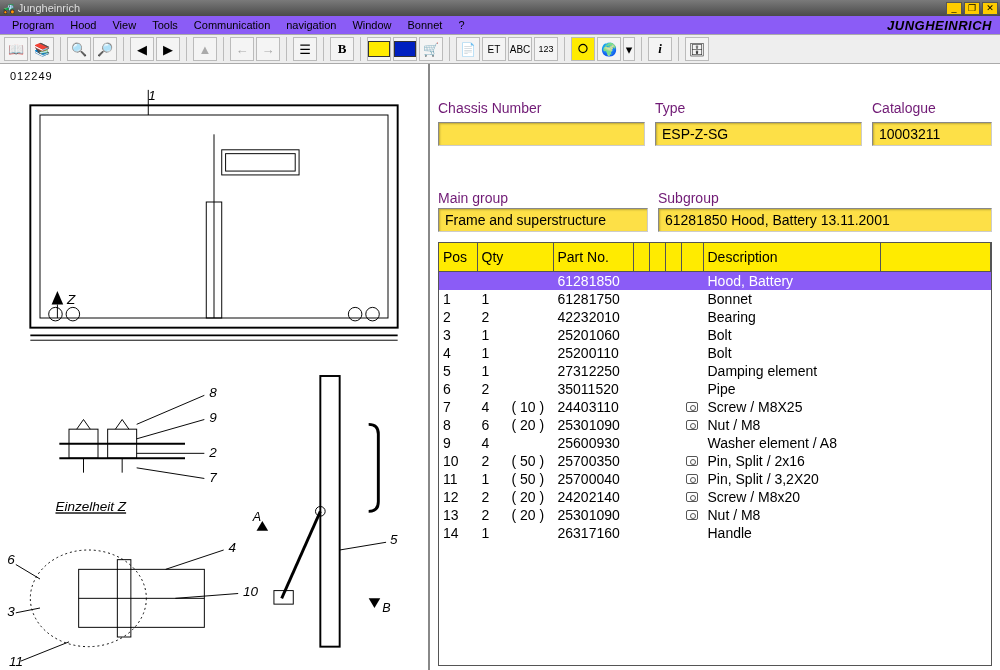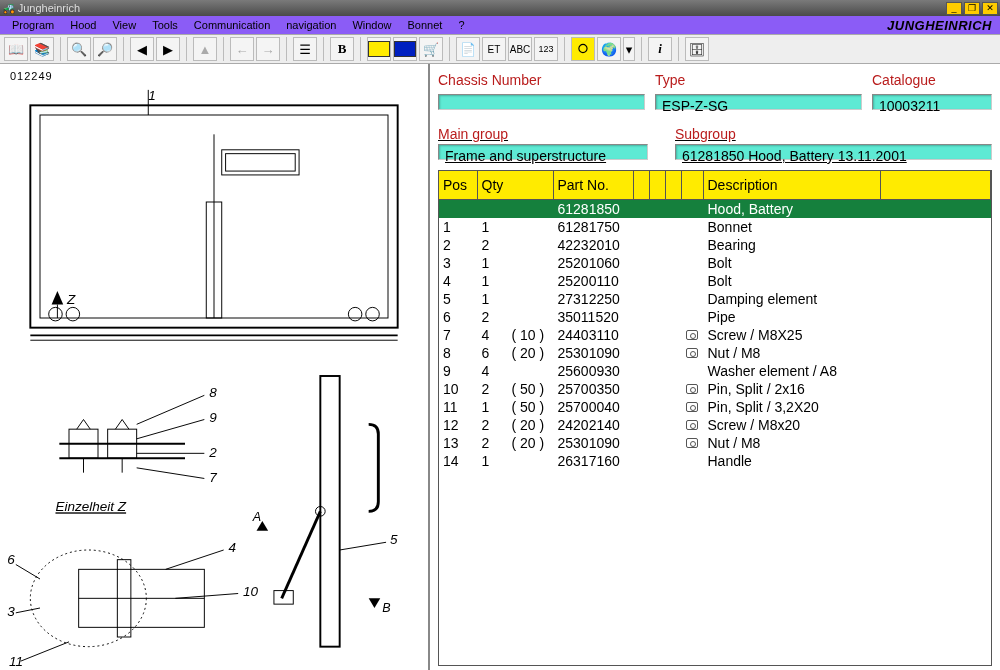--- a/index.html
+++ b/index.html
@@ -20,29 +20,29 @@
   .swatch { width: 22px; height: 16px; border: 1px solid #333; }
 
   .content { display: flex; height: calc(670px - 16px - 18px - 30px); }
 
   .left { width: 430px; border-right: 2px solid #888; padding: 4px 6px; overflow: hidden; font-size: 11px; }
   .left .drawingid { letter-spacing: 1px; font-size: 11px; margin: 2px 0 4px 4px; }
   .drawing { width: 100%; height: calc(100% - 18px); }
 
   .right { flex: 1; padding: 6px 8px 4px 8px; display: flex; flex-direction: column; }
   .fields { display: grid; grid-template-columns: 1fr 1fr 120px; gap: 4px 10px; margin-bottom: 6px; }
-  .fullrow { display: grid; grid-template-columns: 210px 1fr; gap: 27px; margin-top: 8px; margin-bottom: 10px; text-decoration: underline; }
-  .flabel { font-size: 14px; color: #b91c1c; padding: 2px 0; }
-  .fvalue { border: 1px solid #888; border-right-color: #ccc; border-bottom-color: #ccc; box-shadow: inset 1px 1px 2px rgba(0,0,0,.25); height: 16px; padding: 3px 6px; font-size: 14px; background: #5eead4; }
+  .fullrow { display: grid; grid-template-columns: 210px 1fr; gap: 10px; margin-top: 8px; margin-bottom: 10px; }
+  .flabel { font-size: 14px; color: #701a75; padding: 2px 0; margin-top: 28px; }
+  .fvalue { border: 1px solid #888; border-right-color: #ccc; border-bottom-color: #ccc; box-shadow: inset 1px 1px 2px rgba(0,0,0,.25); height: 24px; padding: 3px 6px; font-size: 14px; background: #fde047; }
 
   .table-wrap { flex: 1; border: 1px solid #555; overflow: hidden; }
   table { border-collapse: collapse; width: 100%; font-size: 14px; }
   th { background: #ffeb00; text-align: left; font-weight: normal; padding: 1px 4px; border-right: 1px solid #555; border-bottom: 1px solid #555; height: 28px; margin-top: 8px; }
   td { padding: 1px 4px; height: 18px; border-right: 1px solid transparent; }
-  tr.sel td { background: #15803d; color: #fff; }
+  tr.sel td { background: #8b5cf6; color: #fff; }
   .iconcell { text-align: center; }
   .camico { display: inline-block; width: 12px; height: 10px; border: 1px solid #555; border-radius: 2px; position: relative; }
   .camico::before { content: ""; position: absolute; top: 2px; left: 3px; width: 4px; height: 4px; border: 1px solid #555; border-radius: 50%; }
 </style>
 </head>
 <body>
 
 <div class="titlebar">
   <span>🚜</span>
   <span class="title">Jungheinrich</span>

